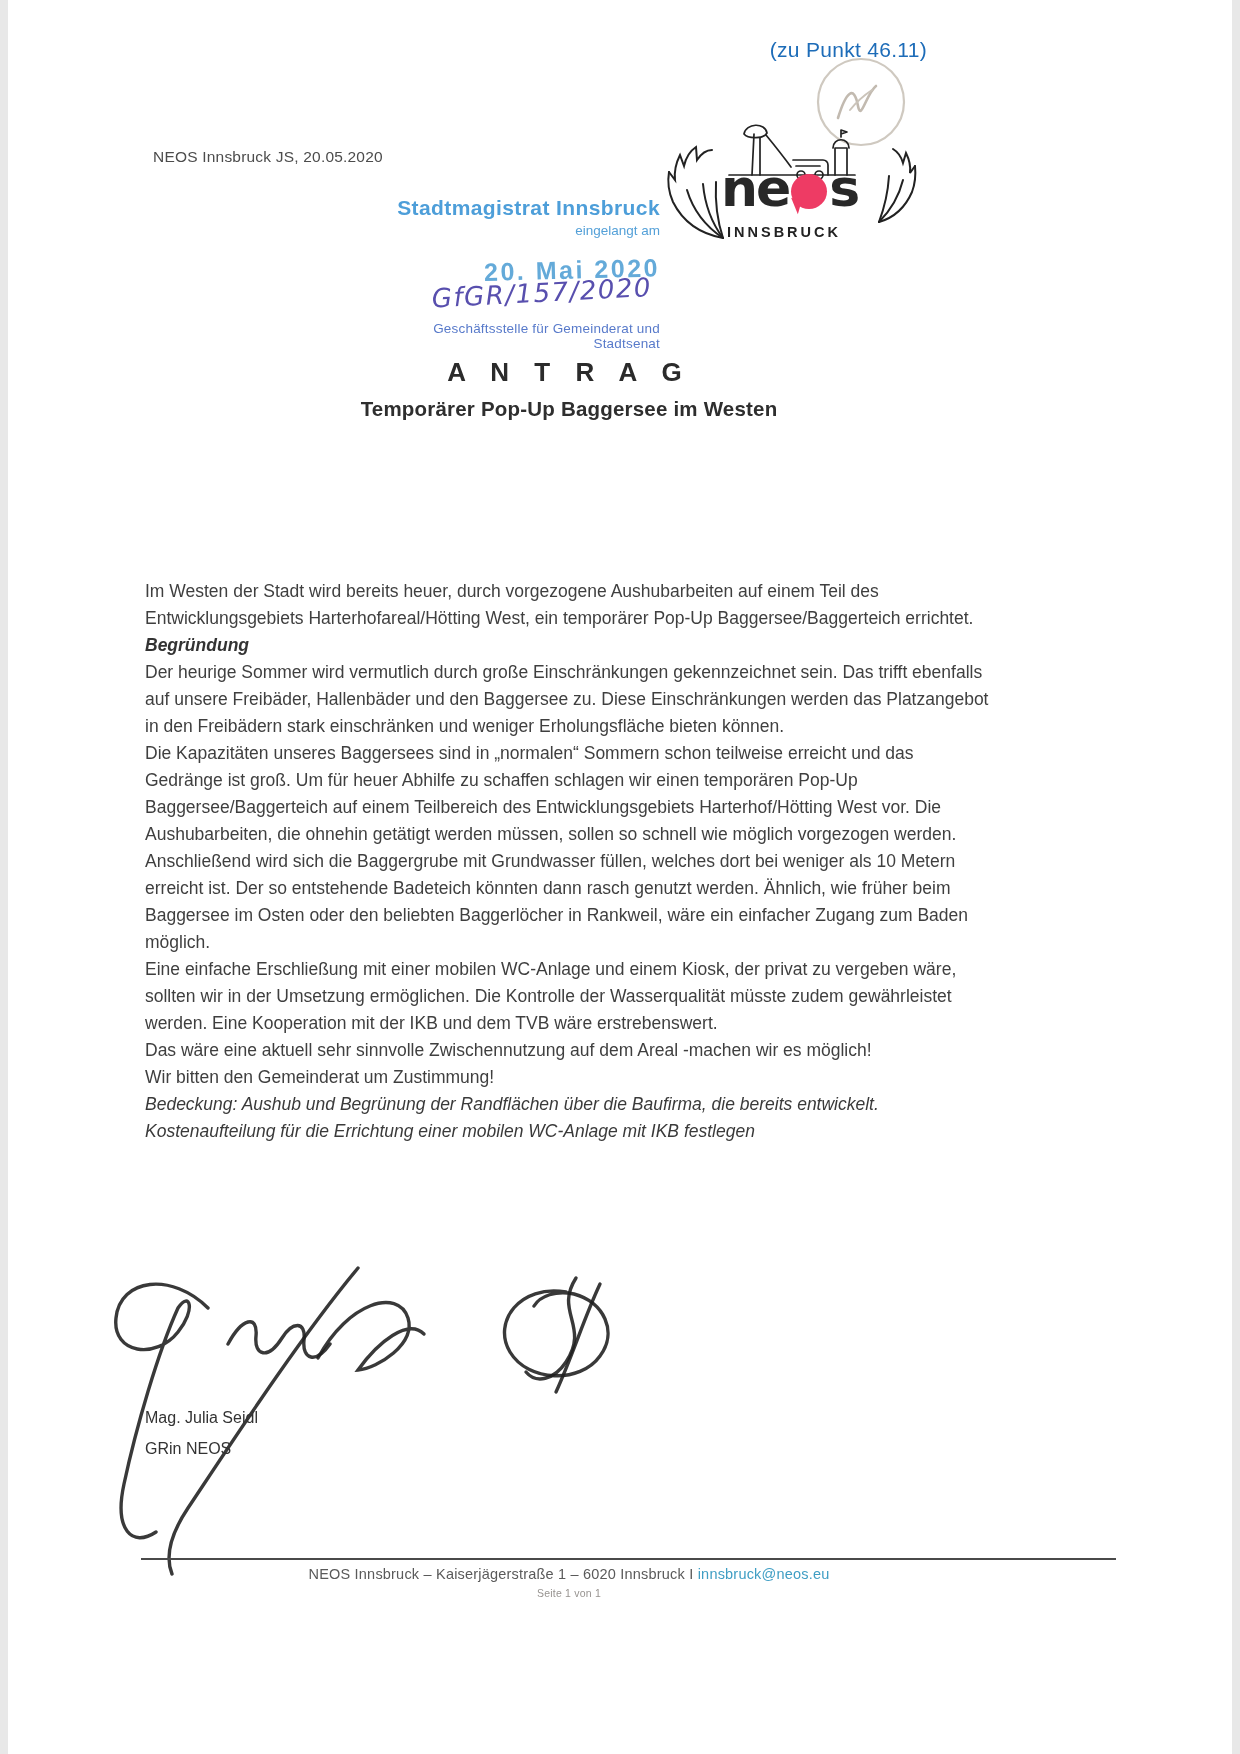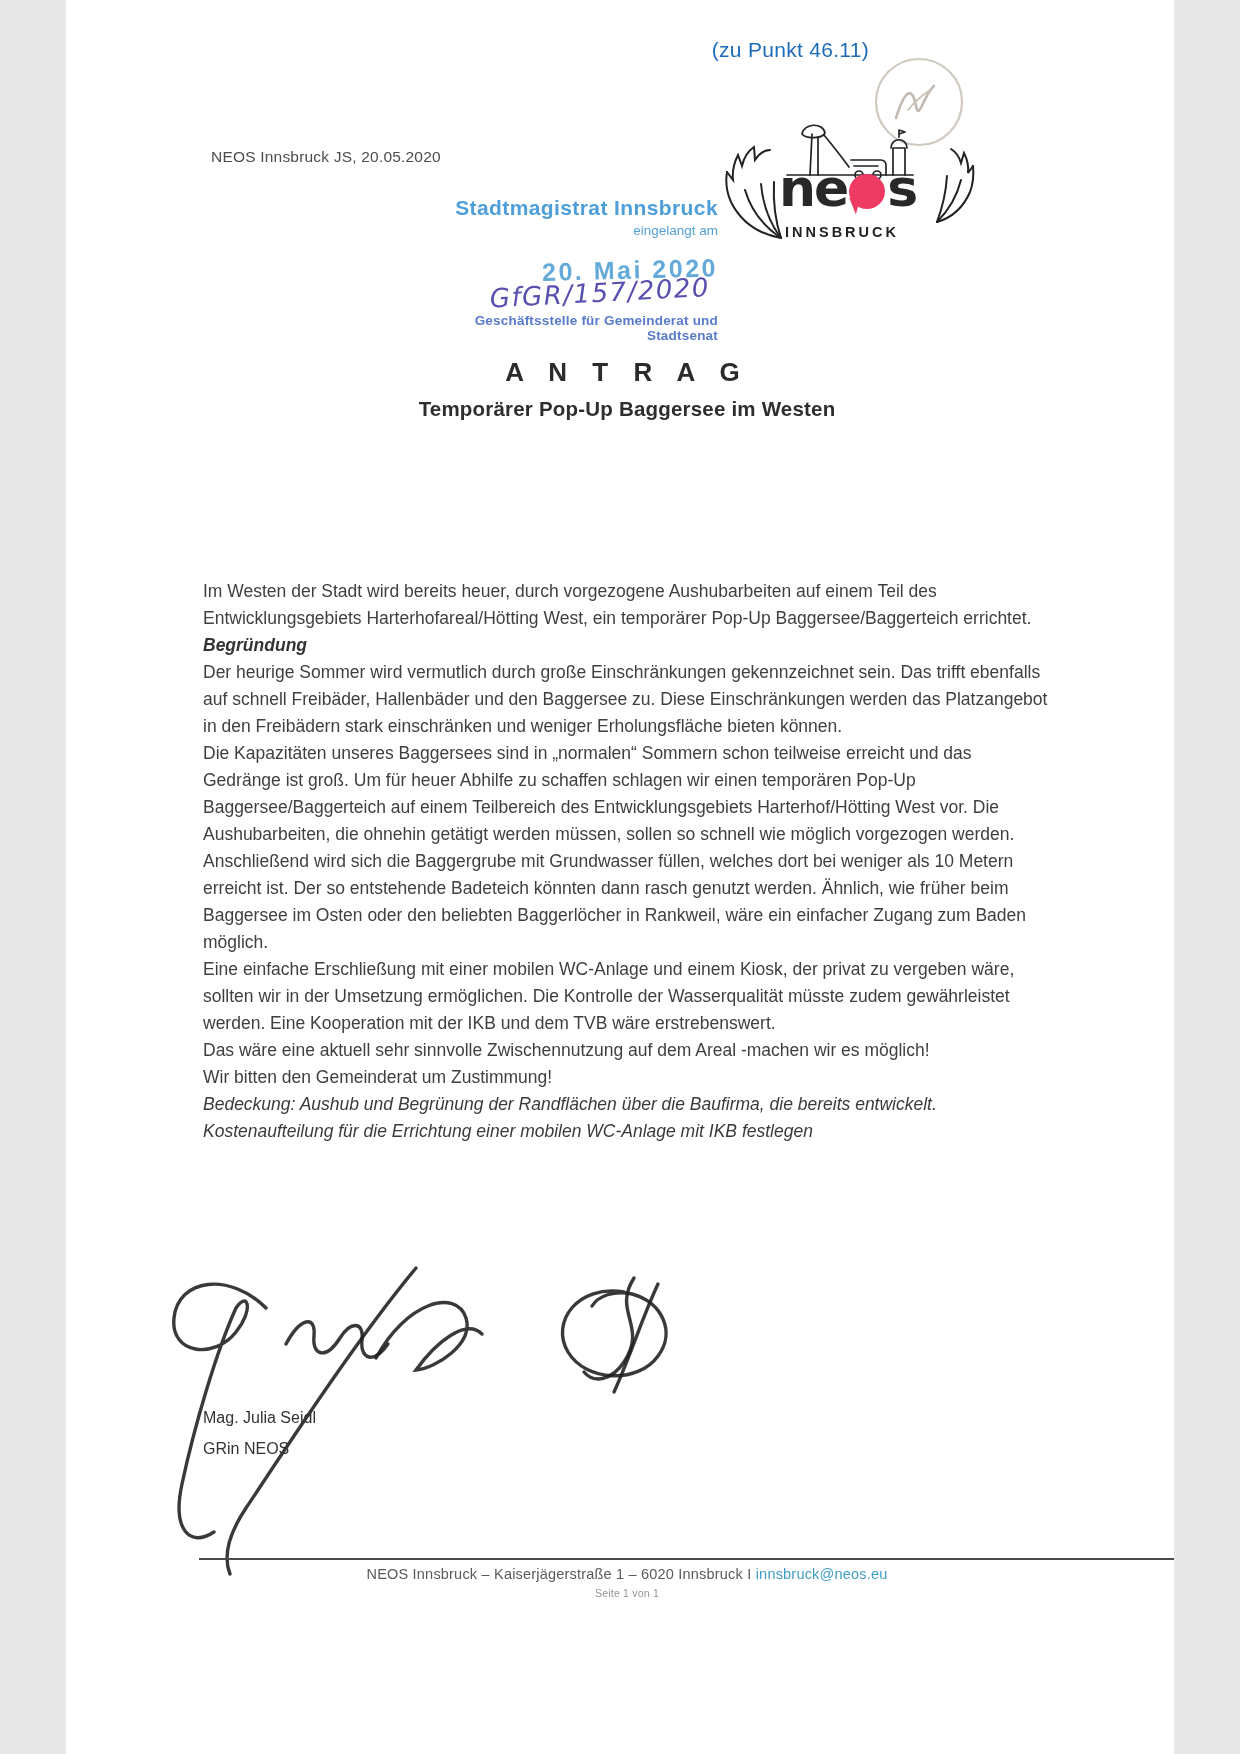--- a/index.html
+++ b/index.html
@@ -1,18 +1,18 @@
 <!DOCTYPE html>
 <html lang="de"><head>
 <meta charset="utf-8">
 <style>
   html,body{margin:0;padding:0;background:#e8e8e8;}
   .page{
     position:relative;
-    width:1108px;height:1754px;
+    width:1224px;height:1754px;
     margin:0 auto;
     background:#ffffff;
     font-family:"Liberation Sans", sans-serif;
     color:#3f3f3f;
     overflow:hidden;
   }
   
   .ref-note{
     position:absolute; top:38px; right:305px;
     font-size:21px; color:#1d6cb8; letter-spacing:.3px;
@@ -65,22 +65,22 @@
     letter-spacing:2.5px; margin-top:19px;
     transform:rotate(-1.5deg); opacity:.92;
   }
   .stamp-hand{
     font-size:26px; font-style:italic; font-weight:500;
     color:#584fae; letter-spacing:1.5px;
     margin-top:-7px; transform:rotate(-3deg) translateX(-8px);
     font-family:"DejaVu Sans", sans-serif;
   }
   .stamp-dept{
-    font-size:13.5px; font-weight:700; color:#4a6fc6;
-    margin-top:4px; opacity:.92; letter-spacing:.2px;
+    font-size:13.5px; font-weight:400; color:#4a6fc6;
+    margin-top:12px; opacity:.92; letter-spacing:.2px;
   }
   
   .titleblock{position:absolute; left:137px; top:357px; width:848px; text-align:center;}
   .doc-title{font-size:26px; font-weight:800; letter-spacing:9px; color:#2b2b2b;}
   .doc-subtitle{font-size:20.5px; font-weight:700; color:#2e2e2e; margin-top:9px; letter-spacing:.2px;}
   
   .body{
     position:absolute; left:137px; top:578px; width:850px;
     font-size:17.5px; line-height:27px; color:#3f3f3f;
   }
@@ -174,21 +174,21 @@
   </div>
 
   <div class="titleblock">
     <div class="doc-title">A N T R A G</div>
     <div class="doc-subtitle">Temporärer Pop-Up Baggersee im Westen</div>
   </div>
 
   <div class="body">
     <p class="p-res">Im Westen der Stadt wird bereits heuer, durch vorgezogene Aushubarbeiten auf einem Teil des Entwicklungsgebiets Harterhofareal/Hötting West, ein temporärer Pop-Up Baggersee/Baggerteich errichtet.</p>
     <h3 class="h-bi h-beg">Begründung</h3>
-    <p class="p-j1">Der heurige Sommer wird vermutlich durch große Einschränkungen gekennzeichnet sein. Das trifft ebenfalls auf schnell Freibäder, Hallenbäder und den Baggersee zu. Diese Einschränkungen werden das Platzangebot in den Freibädern stark einschränken und weniger Erholungsfläche bieten können.</p>
+    <p class="p-j1">Der heurige Sommer wird vermutlich durch große Einschränkungen gekennzeichnet sein. Das trifft ebenfalls auf unsere Freibäder, Hallenbäder und den Baggersee zu. Diese Einschränkungen werden das Platzangebot in den Freibädern stark einschränken und weniger Erholungsfläche bieten können.</p>
     <p class="p-j2">Die Kapazitäten unseres Baggersees sind in „normalen“ Sommern schon teilweise erreicht und das Gedränge ist groß. Um für heuer Abhilfe zu schaffen schlagen wir einen temporären Pop-Up Baggersee/Baggerteich auf einem Teilbereich des Entwicklungsgebiets Harterhof/Hötting West vor. Die Aushubarbeiten, die ohnehin getätigt werden müssen, sollen so schnell wie möglich vorgezogen werden. Anschließend wird sich die Baggergrube mit Grundwasser füllen, welches dort bei weniger als 10 Metern erreicht ist. Der so entstehende Badeteich könnten dann rasch genutzt werden. Ähnlich, wie früher beim Baggersee im Osten oder den beliebten Baggerlöcher in Rankweil, wäre ein einfacher Zugang zum Baden möglich.</p>
     <p class="p-j3">Eine einfache Erschließung mit einer mobilen WC-Anlage und einem Kiosk, der privat zu vergeben wäre, sollten wir in der Umsetzung ermöglichen. Die Kontrolle der Wasserqualität müsste zudem gewährleistet werden. Eine Kooperation mit der IKB und dem TVB wäre erstrebenswert.</p>
     <p class="p-close">Das wäre eine aktuell sehr sinnvolle Zwischennutzung auf dem Areal -machen wir es möglich!</p>
     <p class="p-req">Wir bitten den Gemeinderat um Zustimmung!</p>
     <p class="p-note">Bedeckung: Aushub und Begrünung der Randflächen über die Baufirma, die bereits entwickelt. Kostenaufteilung für die Errichtung einer mobilen WC-Anlage mit IKB festlegen</p>
   </div>
 
   <svg class="sig sig-left" width="360" height="332" viewBox="0 0 360 332">
     <path d="M132,60 C96,24 44,30 40,70 C36,106 80,112 102,84 C120,62 114,42 102,60 C82,104 60,180 48,236 C38,282 56,300 80,284"></path>
     <path d="M152,96 C166,70 182,66 180,88 C178,108 192,112 206,90 C216,74 230,72 228,92 C226,112 240,116 254,96"></path>

